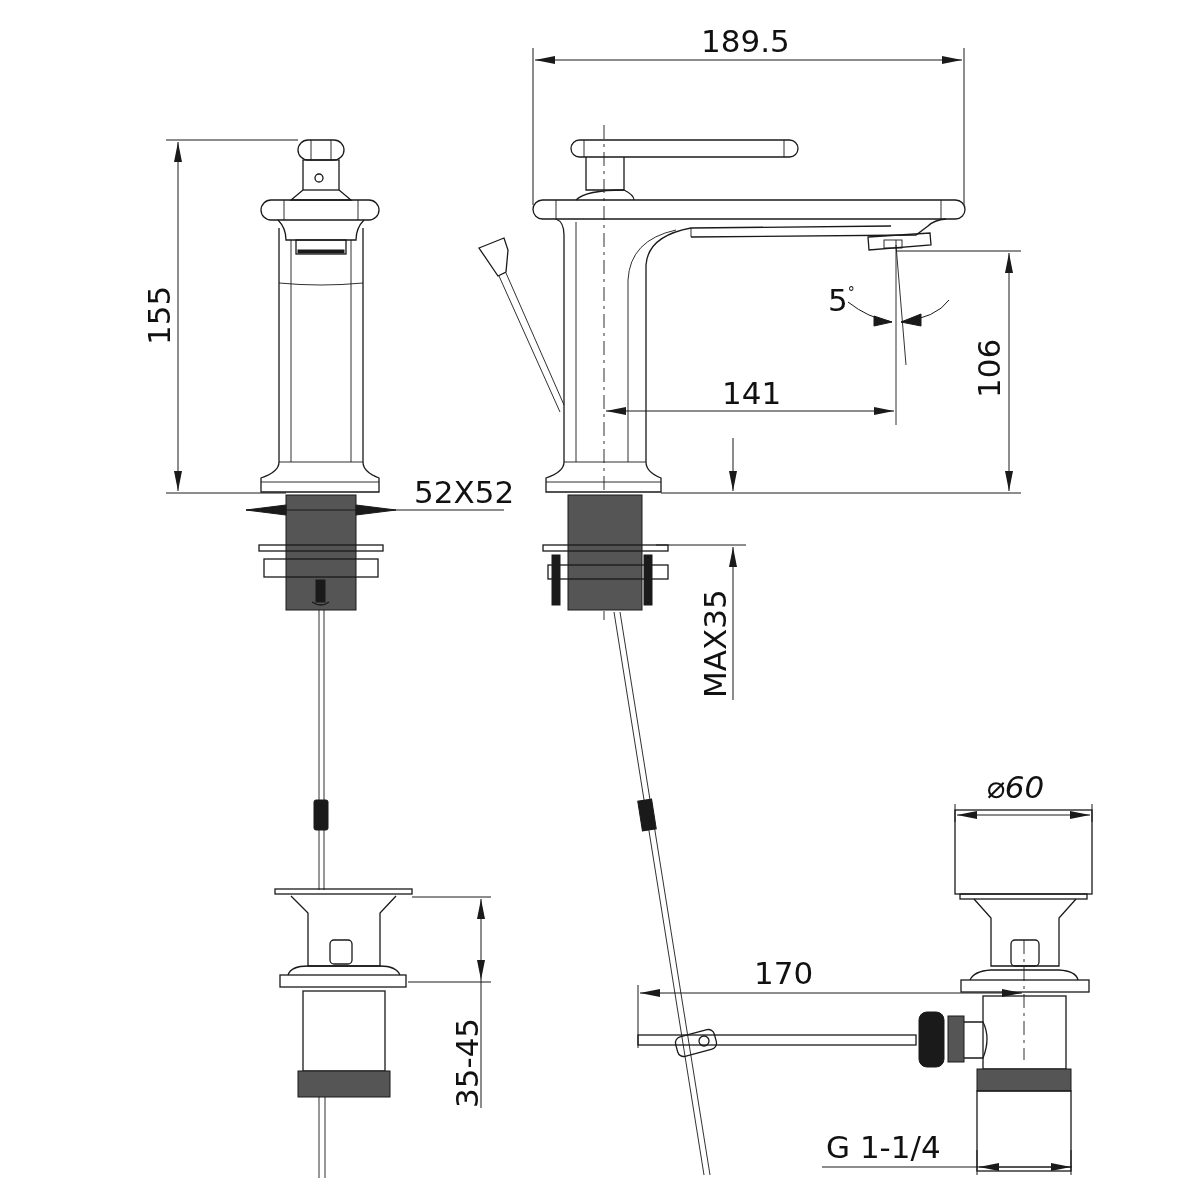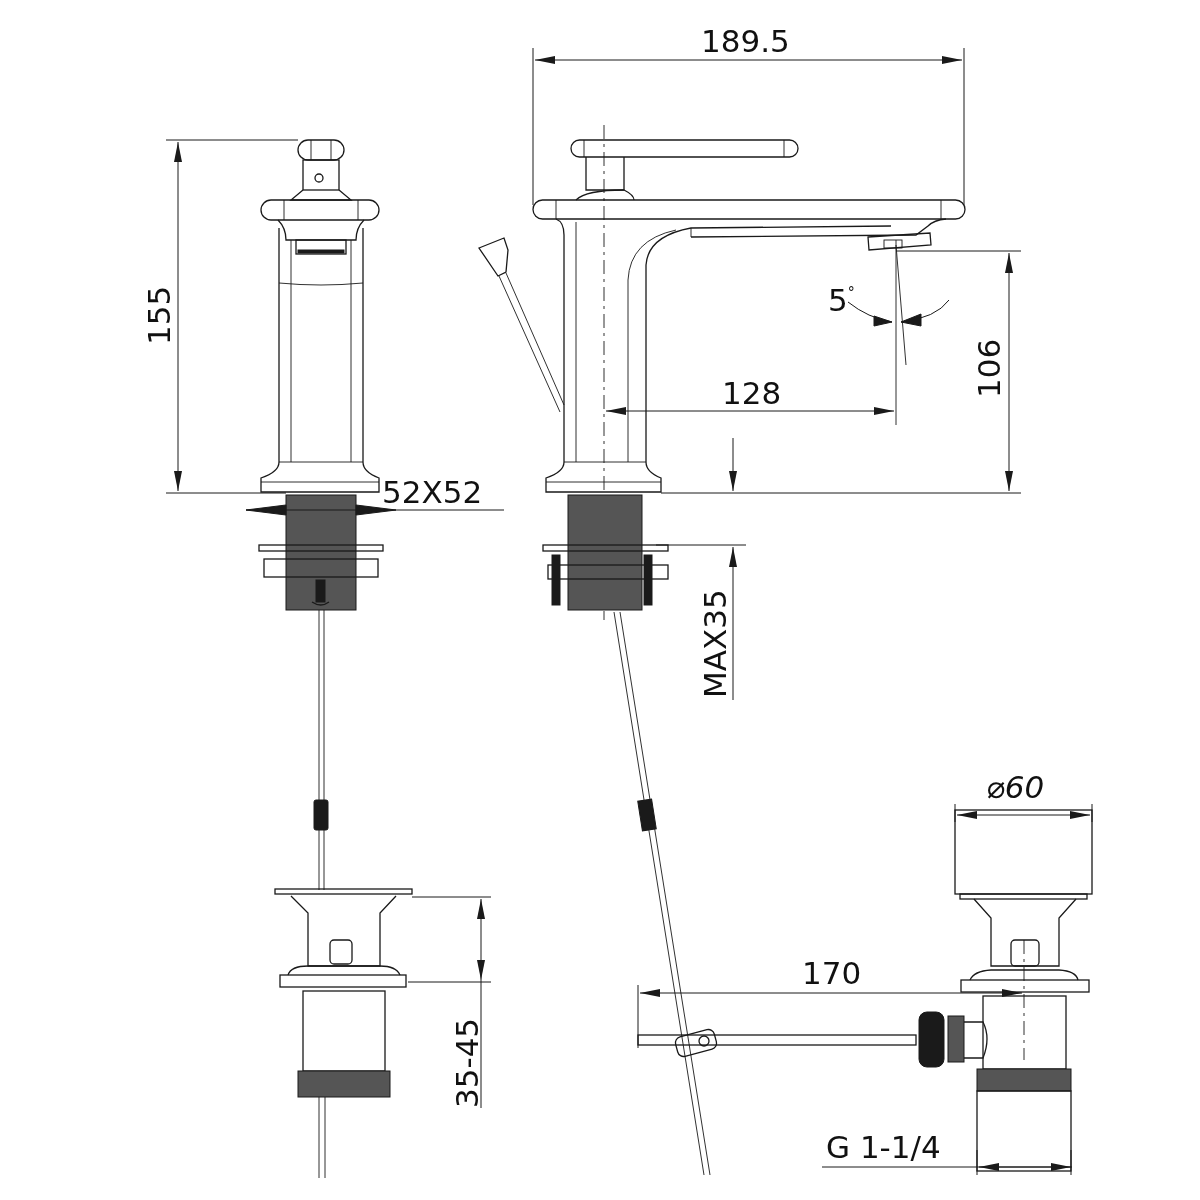--- a/index.html
+++ b/index.html
@@ -186,35 +186,35 @@
     <line class="dim" x1="963" y1="1167" x2="1055" y2="1167" marker-start="url(#arr)" marker-end="url(#arr)"></line>
     <line class="dim" x1="961" y1="1150" x2="961" y2="1175"></line>
     <line class="dim" x1="1055" y1="1150" x2="1055" y2="1175"></line>
   </g>
 </svg>
 
 <div class="lbl" style="left:685px; top:26px;">189.5</div>
 
 <div class="lbl rot" style="left:128px; top:345px;">155</div>
 
-<div class="lbl" style="left:366px; top:477px;">52X52</div>
-
-<div class="lbl" style="left:706px; top:378px;">128</div>
+<div class="lbl" style="left:398px; top:477px;">52X52</div>
+
+<div class="lbl" style="left:706px; top:378px;">141</div>
 
 <div class="lbl rot" style="left:958px; top:398px;">106</div>
 
 <div class="lbl" style="left:812px; top:285px;">
   <span>5</span><span style="font-size:14px; vertical-align:top;">°</span>
 </div>
 
 <div class="lbl rot" style="left:684px; top:698px;">MAX35</div>
 
 <div class="lbl" style="left:970px; top:772px;font-style:italic;">
   <span>⌀</span><span>60</span>
 </div>
 
 <div class="lbl rot" style="left:436px; top:1108px;">35-45</div>
 
-<div class="lbl" style="left:786px; top:958px;">170</div>
+<div class="lbl" style="left:738px; top:958px;">170</div>
 
 <div class="lbl" style="left:810px; top:1132px;text-align:right;">G 1-1/4</div>
 
 </div>
 
 </body></html>

